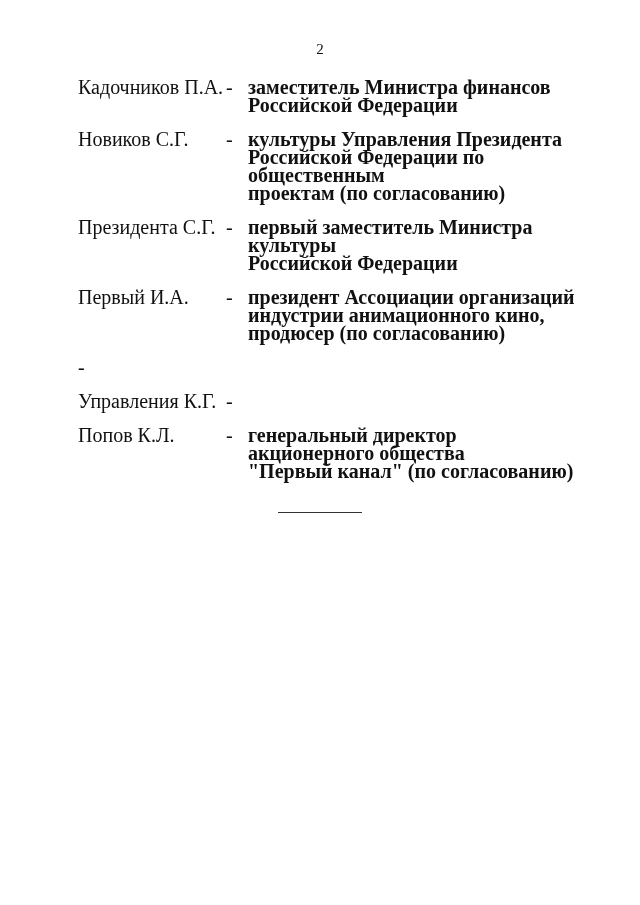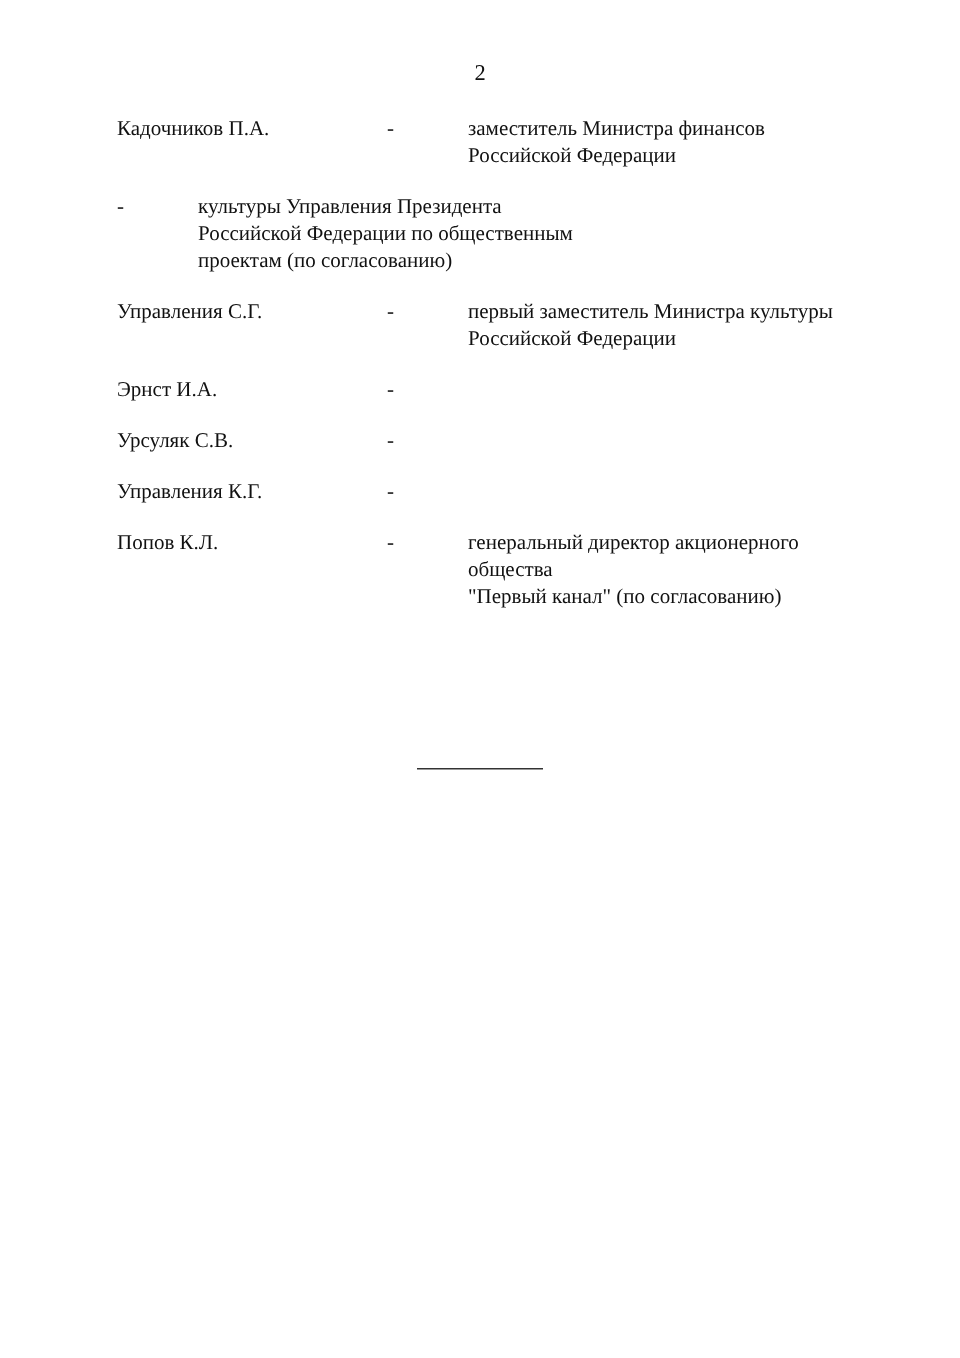--- a/index.html
+++ b/index.html
@@ -1,56 +1,59 @@
 <!DOCTYPE html>
 <html><head>
 <meta charset="utf-8">
 <style>
   html, body { margin: 0; padding: 0; background: #ffffff; }
   body { width: 640px; height: 905px; position: relative; overflow: hidden;
          font-family: "Liberation Serif", "DejaVu Serif", serif; color: #111; }
   .page-number { position: absolute; top: 40px; left: 0; width: 640px; text-align: center;
                  font-size: 15px; line-height: 18px; }
   .list { position: absolute; top: 78px; left: 78px; width: 500px; }
-  .entry { display: flex; font-size: 14px; line-height: 18px; margin-bottom: 16px; gap: 32px; }
+  .entry { display: flex; font-size: 20px; line-height: 18px; margin-bottom: 16px; }
   .name { width: 148px; flex: none; }
   .dash { width: 22px; flex: none; }
-  .desc { flex: 1; white-space: pre-line; }
+  .desc { flex: 1; white-space: pre-line; font-weight: bold; }
   .rule { position: absolute; top: 512px; left: 278px; width: 84px; height: 1px; background: #333; }
 </style>
 </head>
 <body>
 
 <div class="page-number">2</div>
 
 <div class="list">
   <div class="entry">
     <div class="name">Кадочников П.А.</div>
     <div class="dash">-</div>
     <div class="desc">заместитель Министра финансов
 Российской Федерации</div>
   </div>
   <div class="entry">
+    <div class="name">Новиков С.Г.</div>
     <div class="dash">-</div>
     <div class="desc">культуры Управления Президента
 Российской Федерации по общественным
 проектам (по согласованию)</div>
   </div>
   <div class="entry">
-    <div class="name">Управления С.Г.</div>
+    <div class="name">Президента С.Г.</div>
     <div class="dash">-</div>
     <div class="desc">первый заместитель Министра культуры
 Российской Федерации</div>
   </div>
   <div class="entry">
-    <div class="name">Эрнст И.А.</div>
+    <div class="name">Первый И.А.</div>
     <div class="dash">-</div>
+    <div class="desc">президент Ассоциации организаций
+индустрии анимационного кино,
+продюсер (по согласованию)</div>
   </div>
   <div class="entry">
-    <div class="name">Урсуляк С.В.</div>
     <div class="dash">-</div>
   </div>
   <div class="entry">
     <div class="name">Управления К.Г.</div>
     <div class="dash">-</div>
   </div>
   <div class="entry">
     <div class="name">Попов К.Л.</div>
     <div class="dash">-</div>
     <div class="desc">генеральный директор акционерного общества

